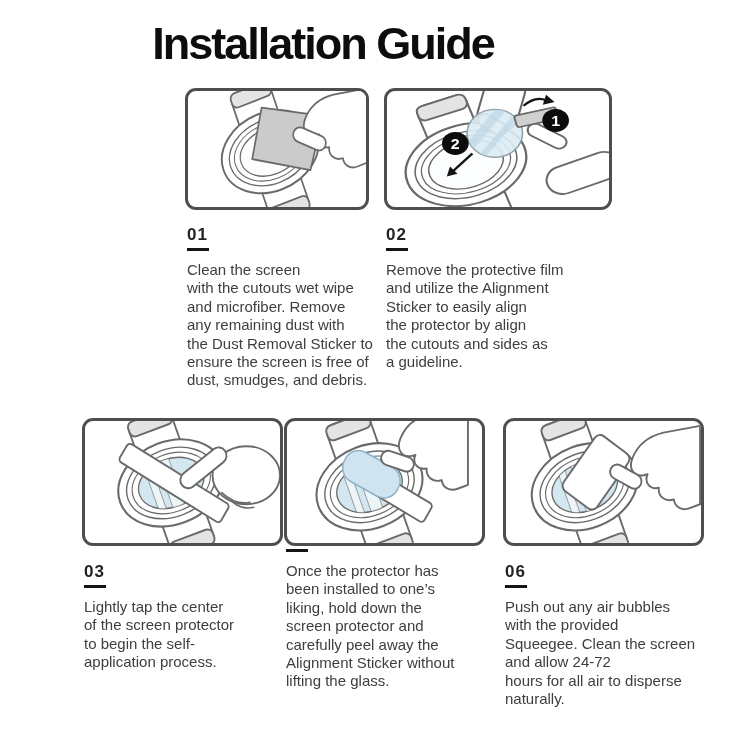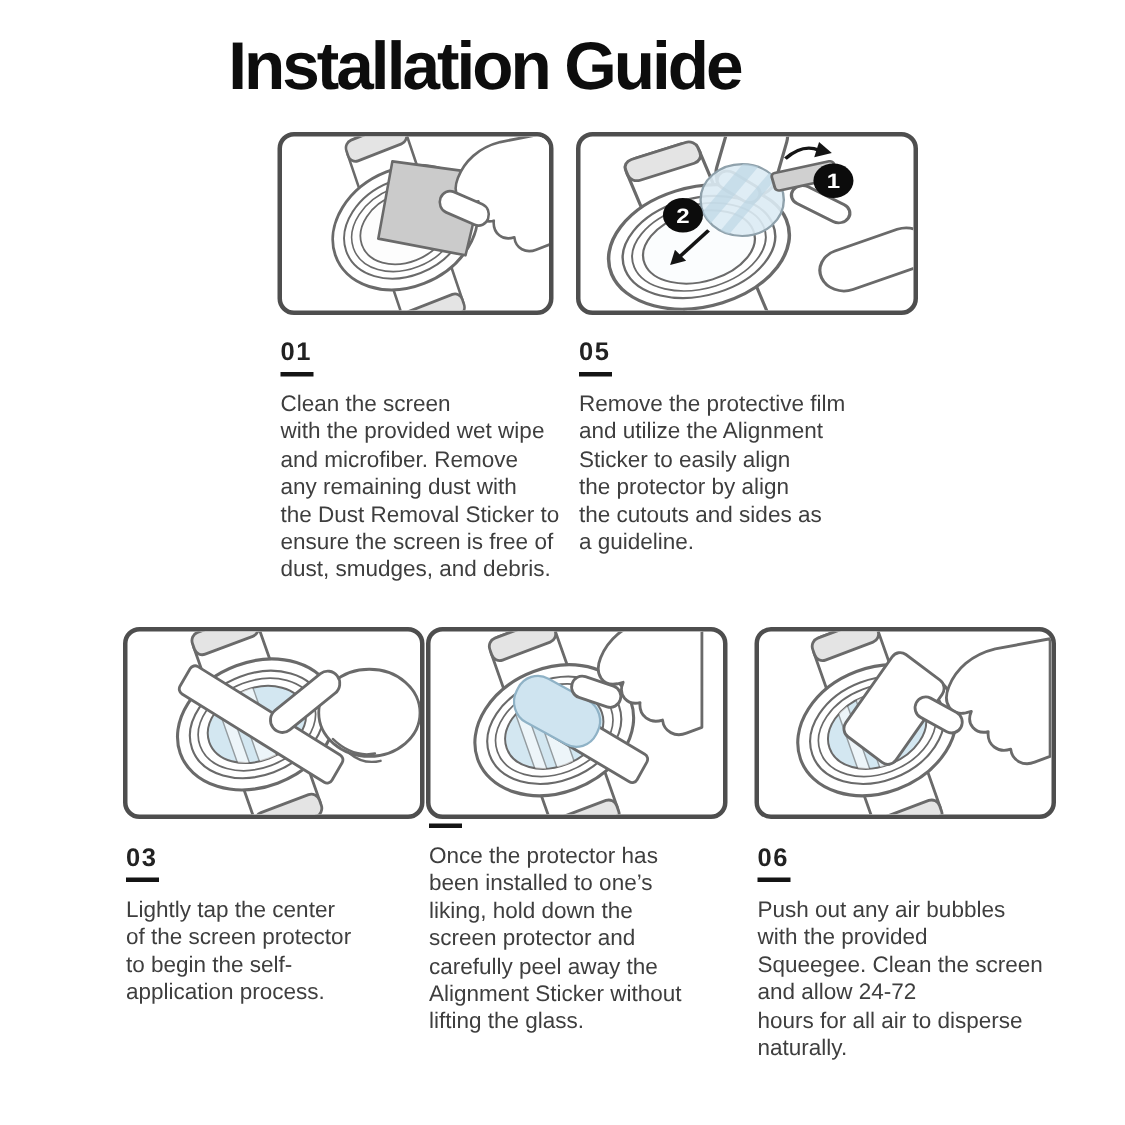--- a/index.html
+++ b/index.html
@@ -43,21 +43,21 @@
       <polygon points="86,18 158,27 143,86 75,74" fill="#cbcbcb" stroke="#6a6a6a" stroke-width="2" stroke-linejoin="round"></polygon>
       <g fill="#fff" stroke="#6a6a6a" stroke-width="2" stroke-linecap="round" stroke-linejoin="round">
         <path d="M209,-3 L170,4 C153,8 142,18 137,30 C132,42 139,50 149,48 L153,47 C149,56 156,63 165,61 C164,70 172,76 181,73 C182,81 190,85 198,82 L209,78 Z"></path>
         <rect x="122" y="44" width="40" height="16" rx="8" transform="rotate(22 142 52)"></rect>
       </g>
     </svg>
   </div>
   <div class="num">01</div>
   <div class="rule"></div>
   <p class="desc">Clean the screen
-with the provided wet wipe
+with the cutouts wet wipe
 and microfiber. Remove
 any remaining dust with
 the Dust Removal Sticker to
 ensure the screen is free of
 dust, smudges, and debris.</p>
 </section>
 
 <section class="step row1" style="left:384px;top:88px;">
   <div class="frame f-b">
     <svg class="art" viewBox="0 0 208 126" preserveAspectRatio="none">
@@ -91,21 +91,21 @@
       <path d="M128,16 Q139,5 149,10" fill="none" stroke="#141414" stroke-width="2.4"></path>
       <polygon points="149,4 157,12 146,15" fill="#141414"></polygon>
       <circle cx="158" cy="32" r="12.5" fill="#0c0c0c"></circle>
       <text x="158" y="37.5" font-size="15" fill="#ffffff" text-anchor="middle">1</text>
       <line x1="80" y1="68" x2="62" y2="87" stroke="#141414" stroke-width="2.4"></line>
       <polygon points="56,93 66,90 59,82" fill="#141414"></polygon>
       <circle cx="64" cy="57" r="12.5" fill="#0c0c0c"></circle>
       <text x="64" y="62.5" font-size="15" fill="#ffffff" text-anchor="middle">2</text>
     </svg>
   </div>
-  <div class="num">05</div>
+  <div class="num">02</div>
   <div class="rule"></div>
   <p class="desc">Remove the protective film
 and utilize the Alignment
 Sticker to easily align
 the protector by align
 the cutouts and sides as
 a guideline.</p>
 </section>
 
 <section class="step row2" style="left:82px;top:418px;">

